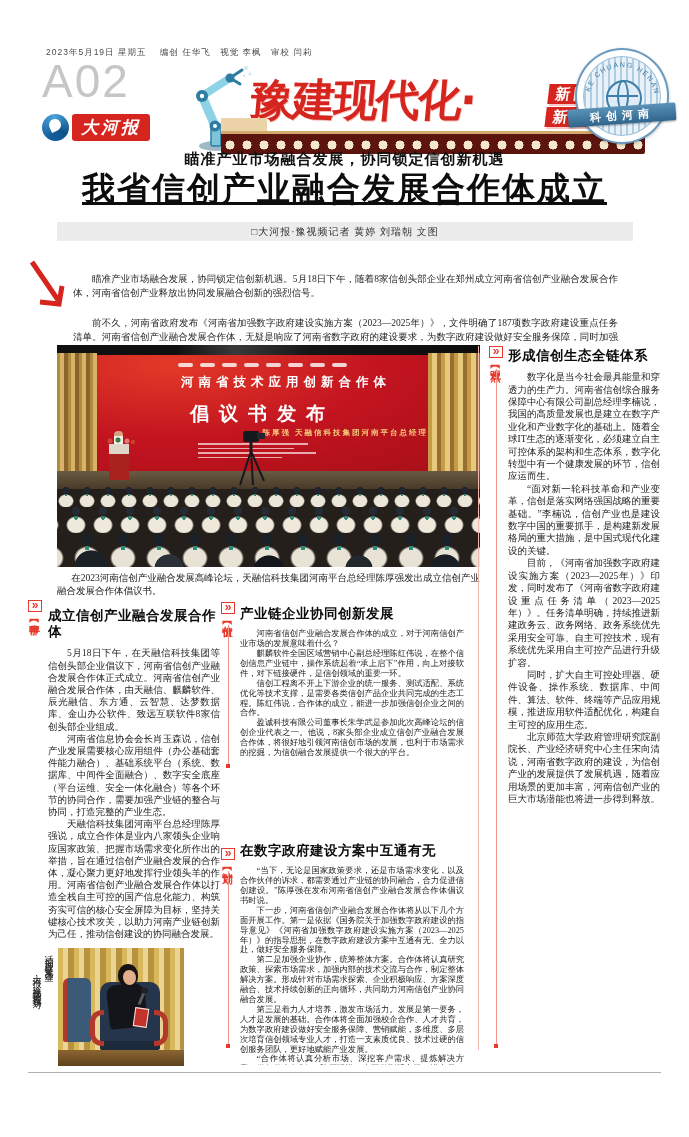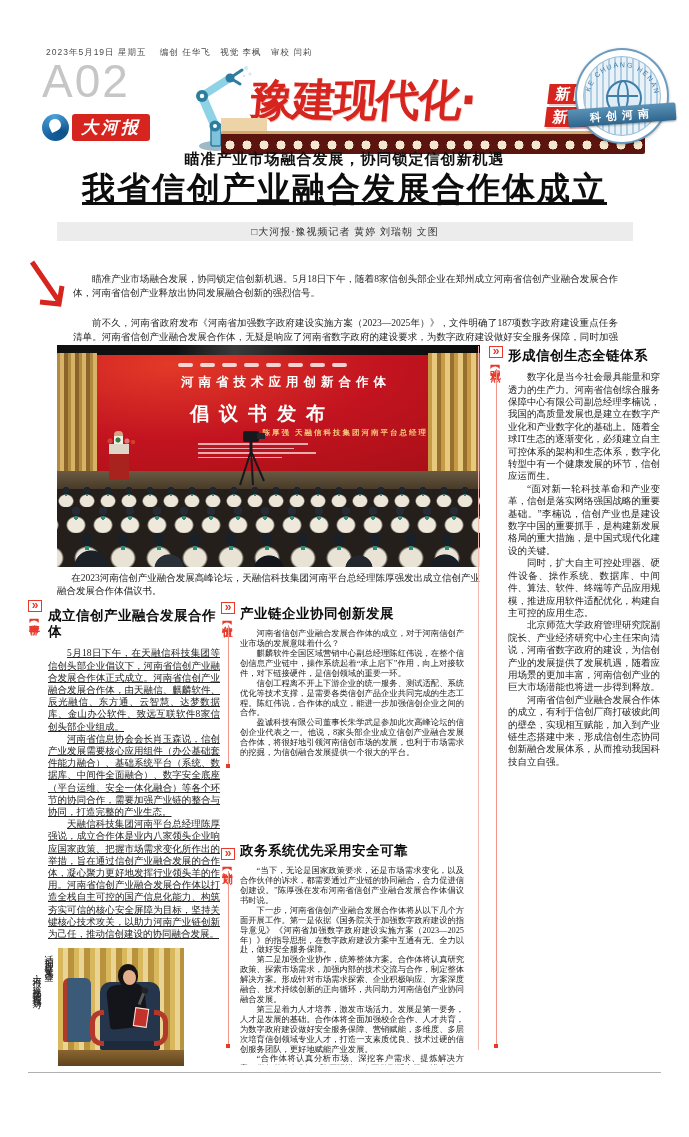--- a/index.html
+++ b/index.html
@@ -104,21 +104,21 @@
   #m-value{left:221px;top:602px;height:166px;}
   #m-plan{left:221px;top:848px;height:200px;}
   #m-opinion{left:489px;top:346px;height:702px;}
   .divider-v{position:absolute;left:478px;top:346px;width:1px;height:704px;background:#f3b9b0;}
   .bottom-rule{position:absolute;left:28px;right:28px;top:1072px;height:1px;background:#b0b0b0;}
 
   
   .col h3{margin:0 0 7px;font:700 13.5px/1.2 "Liberation Sans",sans-serif;color:#0d0d0d;letter-spacing:0.5px;}
   .col p{margin:0;text-indent:2em;text-align:justify;color:#222;}
   .col-event{position:absolute;left:48px;top:608px;width:172px;height:332px;overflow:hidden;}
-  .col-event p{font:9.5px/12.2px "Liberation Serif",serif;text-decoration:underline;}
+  .col-event p{font:9.5px/12.2px "Liberation Serif",serif;}
   .col-value{position:absolute;left:240px;top:606px;width:224px;height:236px;overflow:hidden;}
   .col-plan{position:absolute;left:240px;top:843px;width:224px;height:222px;overflow:hidden;}
   .col-value p,.col-plan p{font:8.3px/9.9px "Liberation Serif",serif;}
   .col-opinion{position:absolute;left:508px;top:348px;width:152px;height:702px;overflow:hidden;}
   .col-opinion p{font:9.5px/12.4px "Liberation Serif",serif;}
 
   
   .photo-2{position:absolute;left:58px;top:948px;width:126px;height:118px;overflow:hidden;background:#caa94e;}
   .p2-curtain{position:absolute;inset:0;background:repeating-linear-gradient(90deg,#d9b75c 0 5px,#e9d494 5px 10px,#b8923c 10px 16px);}
   .p2-floor{position:absolute;left:0;right:0;bottom:0;height:16px;background:linear-gradient(#8a6532,#5f431d);}
@@ -277,35 +277,35 @@
   </section>
 
   <section class="col col-value">
     <h3>产业链企业协同创新发展</h3>
     <p>河南省信创产业融合发展合作体的成立，对于河南信创产业市场的发展意味着什么？</p>
     <p>麒麟软件全国区域营销中心副总经理陈红伟说，在整个信创信息产业链中，操作系统起着“承上启下”作用，向上对接软件，对下链接硬件，是信创领域的重要一环。</p>
     <p>信创工程离不开上下游企业的统一服务、测试适配、系统优化等技术支撑，是需要各类信创产品企业共同完成的生态工程。陈红伟说，合作体的成立，能进一步加强信创企业之间的合作。</p>
     <p>盈诚科技有限公司董事长朱学武是参加此次高峰论坛的信创企业代表之一。他说，8家头部企业成立信创产业融合发展合作体，将很好地引领河南信创市场的发展，也利于市场需求的挖掘，为信创融合发展提供一个很大的平台。</p>
   </section>
   <section class="col col-plan">
-    <h3>政务系统优先采用安全可靠</h3>
+    <h3>在数字政府建设方案中互通有无</h3>
     <p>“当下，无论是国家政策要求，还是市场需求变化，以及合作伙伴的诉求，都需要通过产业链的协同融合，合力促进信创建设。”陈厚强在发布河南省信创产业融合发展合作体倡议书时说。</p>
     <p>下一步，河南省信创产业融合发展合作体将从以下几个方面开展工作。第一是依据《国务院关于加强数字政府建设的指导意见》《河南省加强数字政府建设实施方案（2023—2025年）》的指导思想，在数字政府建设方案中互通有无、全力以赴，做好安全服务保障。</p>
     <p>第二是加强企业协作，统筹整体方案。合作体将认真研究政策、探索市场需求，加强内部的技术交流与合作，制定整体解决方案。形成针对市场需求探索、企业积极响应、方案深度融合、技术持续创新的正向循环，共同助力河南信创产业协同融合发展。</p>
     <p>第三是着力人才培养，激发市场活力。发展是第一要务，人才是发展的基础。合作体将全面加强校企合作、人才共育，为数字政府建设做好安全服务保障、营销赋能，多维度、多层次培育信创领域专业人才，打造一支素质优良、技术过硬的信创服务团队，更好地赋能产业发展。</p>
     <p>“合作体将认真分析市场、深挖客户需求、提炼解决方案、做好能力复制。”陈厚强说，真正做到明市场、懂产品、能销售、会安装、重服务。</p>
   </section>
 
   <section class="col col-opinion">
     <h3>形成信创生态全链体系</h3>
     <p>数字化是当今社会最具能量和穿透力的生产力。河南省信创综合服务保障中心有限公司副总经理李楠说，我国的高质量发展也是建立在数字产业化和产业数字化的基础上。随着全球IT生态的逐渐变化，必须建立自主可控体系的架构和生态体系，数字化转型中有一个健康发展的环节，信创应运而生。</p>
     <p>“面对新一轮科技革命和产业变革，信创是落实网络强国战略的重要基础。”李楠说，信创产业也是建设数字中国的重要抓手，是构建新发展格局的重大措施，是中国式现代化建设的关键。</p>
+    <p>目前，《河南省加强数字政府建设实施方案（2023—2025年）》印发，同时发布了《河南省数字政府建设重点任务清单（2023—2025年）》。任务清单明确，持续推进新建政务云、政务网络、政务系统优先采用安全可靠、自主可控技术，现有系统优先采用自主可控产品进行升级扩容。</p>
     <p>同时，扩大自主可控处理器、硬件设备、操作系统、数据库、中间件、算法、软件、终端等产品应用规模，推进应用软件适配优化，构建自主可控的应用生态。</p>
     <p>北京师范大学政府管理研究院副院长、产业经济研究中心主任宋向清说，河南省数字政府的建设，为信创产业的发展提供了发展机遇，随着应用场景的更加丰富，河南信创产业的巨大市场潜能也将进一步得到释放。</p>
-    <p>河南省信创产业融合发展合作体的成立，有利于信创厂商打破彼此间的壁垒，实现相互赋能，加入到产业链生态搭建中来，形成信创生态协同创新融合发展体系，从而推动我国科技自立自强。</p>
   </section>
 
   <div class="vcap" id="vcap-right">话信创产业链龙头企业</div>
   <div class="vcap" id="vcap-left">大河报·豫视频记者现场对</div>
   <figure class="photo-2" style="margin:0">
     <div class="p2-curtain"></div>
     <div class="p2-floor"></div>
     <div class="p2-chair-back"></div>
     <div class="p2-chair-main"></div>
     <div class="p2-arm-l"></div>

